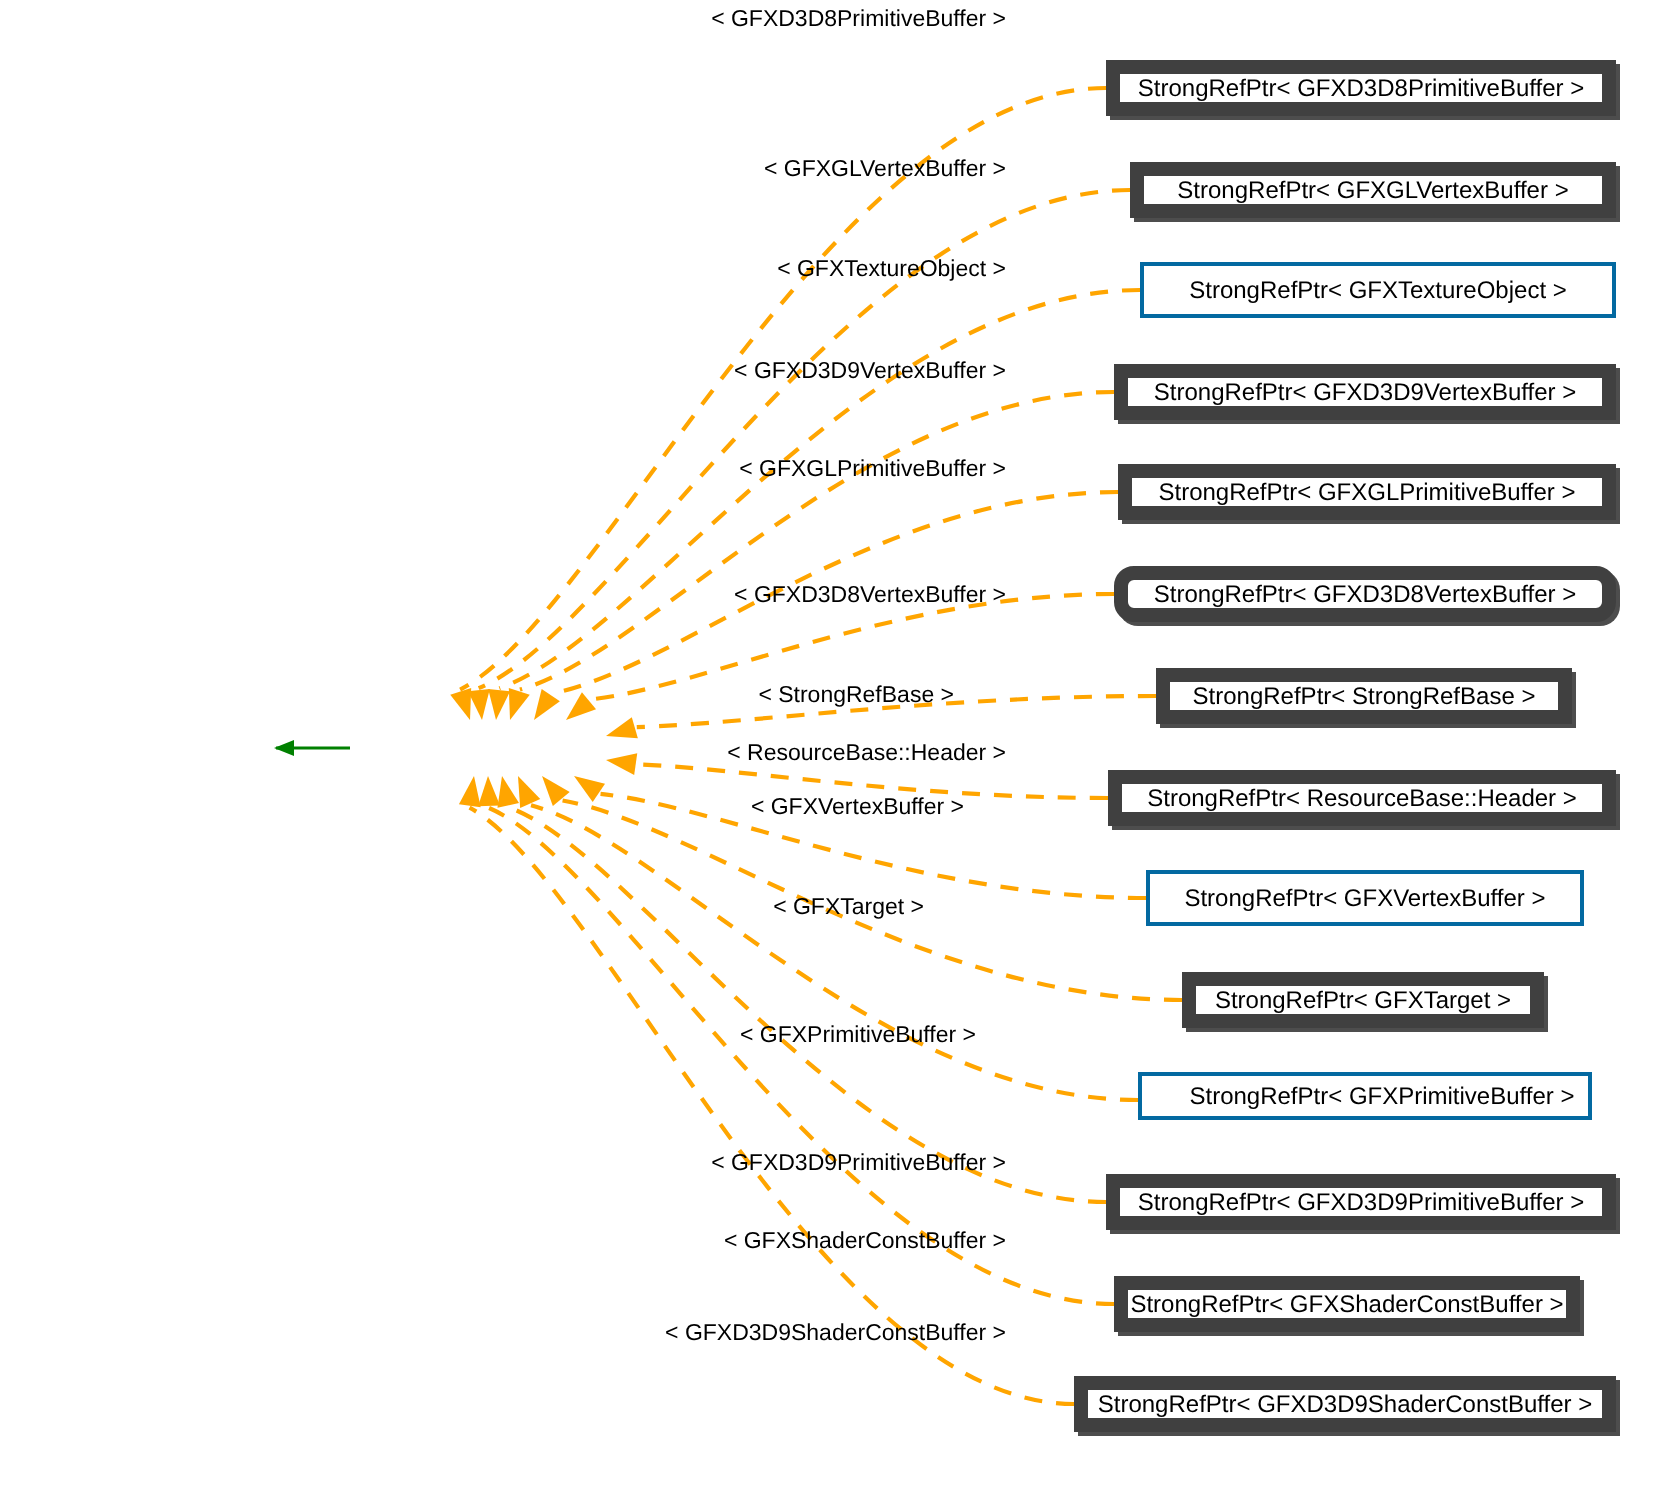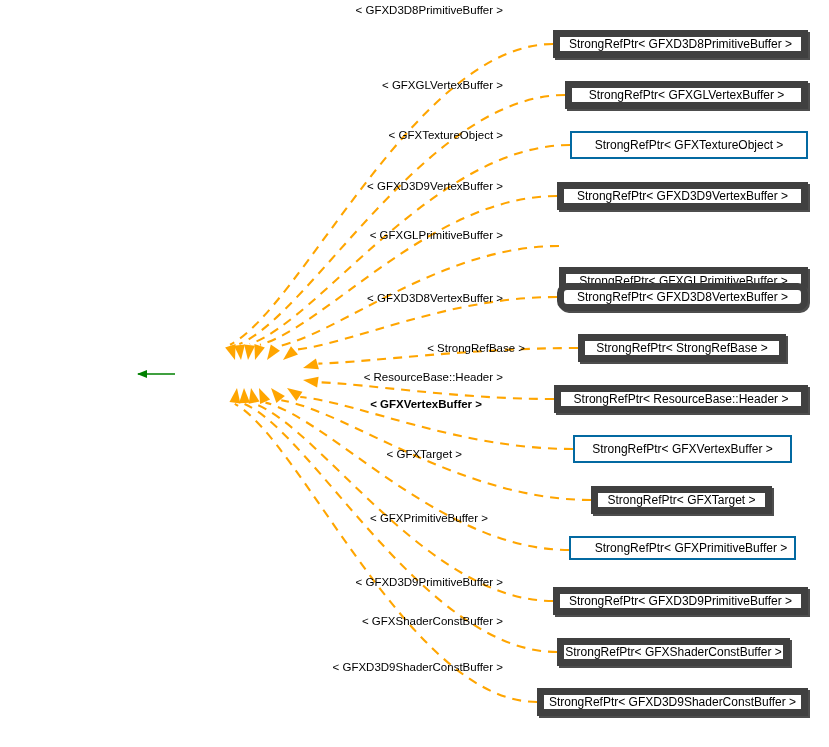--- a/index.html
+++ b/index.html
@@ -123,40 +123,40 @@
       </div>
       <div class="edge-label" style="left: 503px; top: 80px;">&lt; GFXGLVertexBuffer &gt;</div>
       <div class="node-box highlight" style="left: 570px; top: 131px; width: 238px; height: 28px;">
         <span>StrongRefPtr&lt; GFXTextureObject &gt;</span>
       </div>
       <div class="edge-label" style="left: 503px; top: 130px;">&lt; GFXTextureObject &gt;</div>
       <div class="node-box" style="left: 557px; top: 182px; width: 251px; height: 28px;">
         <span>StrongRefPtr&lt; GFXD3D9VertexBuffer &gt;</span>
       </div>
       <div class="edge-label" style="left: 503px; top: 181px;">&lt; GFXD3D9VertexBuffer &gt;</div>
-      <div class="node-box" style="left: 559px; top: 232px; width: 249px; height: 28px; margin-top: 35px;">
+      <div class="node-box" style="left: 559px; top: 232px; width: 249px; height: 28px;">
         <span>StrongRefPtr&lt; GFXGLPrimitiveBuffer &gt;</span>
       </div>
       <div class="edge-label" style="left: 503px; top: 230px;">&lt; GFXGLPrimitiveBuffer &gt;</div>
       <div class="node-box" style="left: 557px; top: 283px; width: 251px; height: 28px; border-radius: 10px;">
         <span>StrongRefPtr&lt; GFXD3D8VertexBuffer &gt;</span>
       </div>
       <div class="edge-label" style="left: 503px; top: 293px;">&lt; GFXD3D8VertexBuffer &gt;</div>
       <div class="node-box" style="left: 578px; top: 334px; width: 208px; height: 28px;">
         <span>StrongRefPtr&lt; StrongRefBase &gt;</span>
       </div>
-      <div class="edge-label" style="left: 477px; top: 343px; margin-left: 48px;">&lt; StrongRefBase &gt;</div>
+      <div class="edge-label" style="left: 477px; top: 343px;">&lt; StrongRefBase &gt;</div>
       <div class="node-box" style="left: 554px; top: 385px; width: 254px; height: 28px;">
         <span>StrongRefPtr&lt; ResourceBase::Header &gt;</span>
       </div>
       <div class="edge-label" style="left: 503px; top: 372px;">&lt; ResourceBase::Header &gt;</div>
       <div class="node-box highlight" style="left: 573px; top: 435px; width: 219px; height: 28px;">
         <span>StrongRefPtr&lt; GFXVertexBuffer &gt;</span>
       </div>
-      <div class="edge-label" style="left: 482px; top: 399px; font-weight: bold;">&lt; GFXVertexBuffer &gt;</div>
+      <div class="edge-label" style="left: 482px; top: 399px;">&lt; GFXVertexBuffer &gt;</div>
       <div class="node-box" style="left: 591px; top: 486px; width: 181px; height: 28px;">
         <span>StrongRefPtr&lt; GFXTarget &gt;</span>
       </div>
       <div class="edge-label" style="left: 462px; top: 449px;">&lt; GFXTarget &gt;</div>
       <div class="node-box highlight" style="left: 569px; top: 536px; width: 227px; height: 24px; padding-left: 17px;">
         <span>StrongRefPtr&lt; GFXPrimitiveBuffer &gt;</span>
       </div>
       <div class="edge-label" style="left: 488px; top: 513px;">&lt; GFXPrimitiveBuffer &gt;</div>
       <div class="node-box" style="left: 553px; top: 587px; width: 255px; height: 28px;">
         <span>StrongRefPtr&lt; GFXD3D9PrimitiveBuffer &gt;</span>

